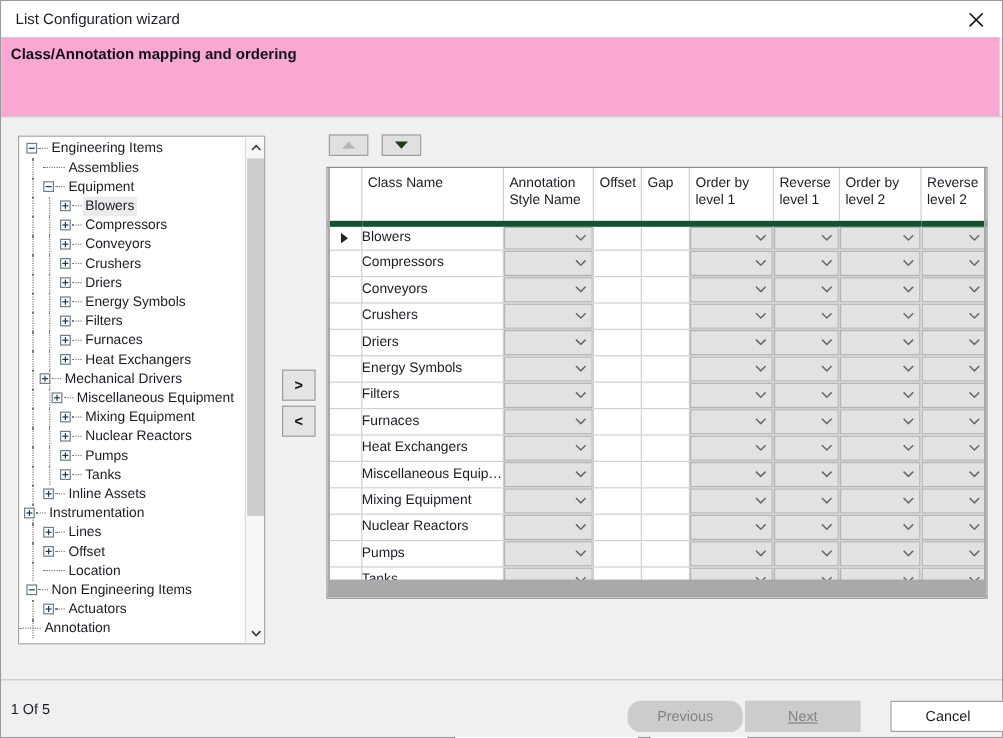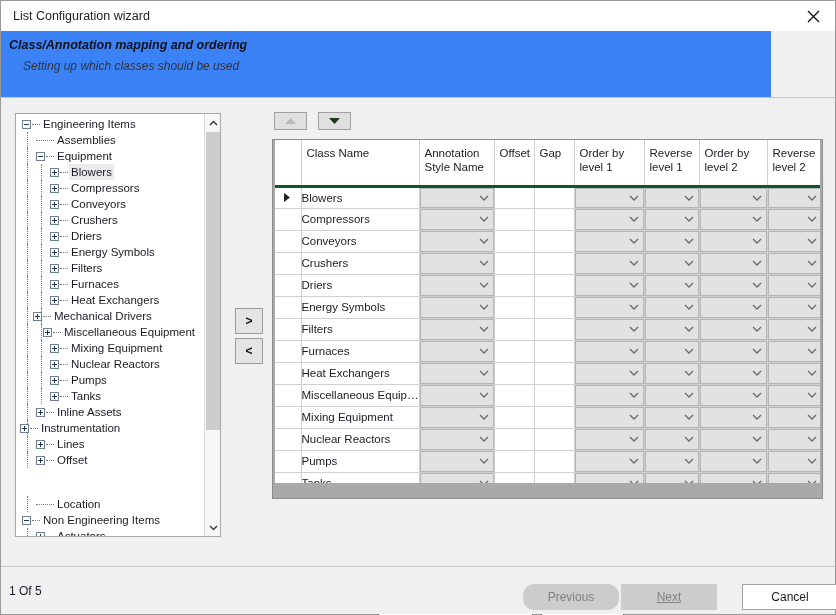--- a/index.html
+++ b/index.html
@@ -31,23 +31,22 @@
     font-size: 12.5px; color: #21212b;
   }
   #close-btn {
     position: absolute; right: 0px; top: 0px; width: 44px; height: 30px;
     display: flex; align-items: center; justify-content: center;
     cursor: pointer; background: #ffffff;
   }
   #close-btn svg { display: block; }
 
   #banner {
-    position: absolute; left: 0; top: 30px; width: 770px; height: 66px;
-    background: #3b82f6;
-    font-style: italic;
+    position: absolute; left: 0; top: 30px; width: 832px; height: 66px;
+    background: #f9a8d4;
   }
   #banner-title {
     position: absolute; left: 8px; top: 7px;
     font-size: 12.5px; font-weight: bold; color: #111118;
   }
   #banner-sub {
     position: absolute; left: 22px; top: 28px;
     font-size: 12px; color: #33333d;
   }
   #banner-rule {
@@ -166,21 +165,21 @@
     position: absolute; left: 271px; top: 41px;
     width: 551px; height: 360px;
     background: #ffffff;
     border: 1px solid #8e8e8e;
     overflow: hidden;
   }
   table.gt { border-collapse: collapse; width: 549px; table-layout: fixed; }
   table.gt th {
     background: #ffffff;
     border-right: 1px solid #d0d0d0;
-    border-bottom: 3px solid #14532d;
+    border-bottom: 5px solid #14532d;
     font-weight: normal;
     font-size: 11.5px;
     text-align: left;
     vertical-align: top;
     padding: 6px 5px 4px 5px;
     height: 46px;
     color: #1b1b26;
     line-height: 1.25;
   }
   table.gt td {
@@ -279,21 +278,20 @@
     <div id="close-btn">
       <svg width="13" height="13" viewBox="0 0 13 13">
         <line x1="1" y1="1" x2="12" y2="12" stroke="#101010" stroke-width="1.3"></line>
         <line x1="12" y1="1" x2="1" y2="12" stroke="#101010" stroke-width="1.3"></line>
       </svg>
     </div>
   </div>
 
   <div id="banner">
     <div id="banner-title">Class/Annotation mapping and ordering</div>
-    <div id="banner-sub">Setting up which classes should be used</div>
   </div>
   <div id="banner-rule"></div>
 
   <div id="body">
 
     <div id="tree-box">
       <div id="tree-inner">
           <div class="tnode" style="padding-left: 6px;"><span class="tbox"></span><span class="tdots"></span><span class="tlabel">Engineering Items</span></div>
           <div class="tnode" style="padding-left: 20px;"><span class="vline" style="left: 11px;"></span><span class="tleaf-dots"></span><span class="tlabel">Assemblies</span></div>
           <div class="tnode" style="padding-left: 20px;"><span class="vline" style="left: 11px;"></span><span class="tbox"></span><span class="tdots"></span><span class="tlabel">Equipment</span></div>
@@ -309,21 +307,21 @@
           <div class="tnode" style="padding-left: 17px;"><span class="vline" style="left: 11px;"></span><span class="vline" style="left: 25px;"></span><span class="tbox plus"></span><span class="tdots"></span><span class="tlabel">Mechanical Drivers</span></div>
           <div class="tnode" style="padding-left: 27px;"><span class="vline" style="left: 11px;"></span><span class="vline" style="left: 25px;"></span><span class="tbox plus"></span><span class="tdots"></span><span class="tlabel">Miscellaneous Equipment</span></div>
           <div class="tnode" style="padding-left: 34px;"><span class="vline" style="left: 11px;"></span><span class="vline" style="left: 25px;"></span><span class="tbox plus"></span><span class="tdots"></span><span class="tlabel">Mixing Equipment</span></div>
           <div class="tnode" style="padding-left: 34px;"><span class="vline" style="left: 11px;"></span><span class="vline" style="left: 25px;"></span><span class="tbox plus"></span><span class="tdots"></span><span class="tlabel">Nuclear Reactors</span></div>
           <div class="tnode" style="padding-left: 34px;"><span class="vline" style="left: 11px;"></span><span class="vline" style="left: 25px;"></span><span class="tbox plus"></span><span class="tdots"></span><span class="tlabel">Pumps</span></div>
           <div class="tnode" style="padding-left: 34px;"><span class="vline" style="left: 11px;"></span><span class="vline" style="left: 25px;"></span><span class="tbox plus"></span><span class="tdots"></span><span class="tlabel">Tanks</span></div>
           <div class="tnode" style="padding-left: 20px;"><span class="vline" style="left: 11px;"></span><span class="tbox plus"></span><span class="tdots"></span><span class="tlabel">Inline Assets</span></div>
           <div class="tnode" style="padding-left: 4px;"><span class="vline" style="left: 11px;"></span><span class="tbox plus"></span><span class="tdots"></span><span class="tlabel">Instrumentation</span></div>
           <div class="tnode" style="padding-left: 20px;"><span class="vline" style="left: 11px;"></span><span class="tbox plus"></span><span class="tdots"></span><span class="tlabel">Lines</span></div>
           <div class="tnode" style="padding-left: 20px;"><span class="vline" style="left: 11px;"></span><span class="tbox plus"></span><span class="tdots"></span><span class="tlabel">Offset</span></div>
-          <div class="tnode" style="padding-left: 20px; margin-top: 28px;"><span class="vline" style="left: 11px;"></span><span class="tleaf-dots"></span><span class="tlabel">Location</span></div>
+          <div class="tnode" style="padding-left: 20px;"><span class="vline" style="left: 11px;"></span><span class="tleaf-dots"></span><span class="tlabel">Location</span></div>
           <div class="tnode" style="padding-left: 6px;"><span class="tbox"></span><span class="tdots"></span><span class="tlabel">Non Engineering Items</span></div>
           <div class="tnode" style="padding-left: 20px;"><span class="vline" style="left: 11px;"></span><span class="tbox plus"></span><span class="tdots"></span><span class="tlabel">Actuators</span></div>
           <div class="tnode" style=""><span class="vline" style="left: 11px;"></span><span class="tleaf-dots"></span><span class="tlabel">Annotation</span></div>
         </div>
       <div id="tree-sb">
         <div class="sb-arrow" id="tree-sb-up">
           <svg width="9" height="6" viewBox="0 0 9 6">
             <path d="M1 5 L4.5 1.4 L8 5" fill="none" stroke="#3a3a3a" stroke-width="1.4"></path>
           </svg>
         </div>

